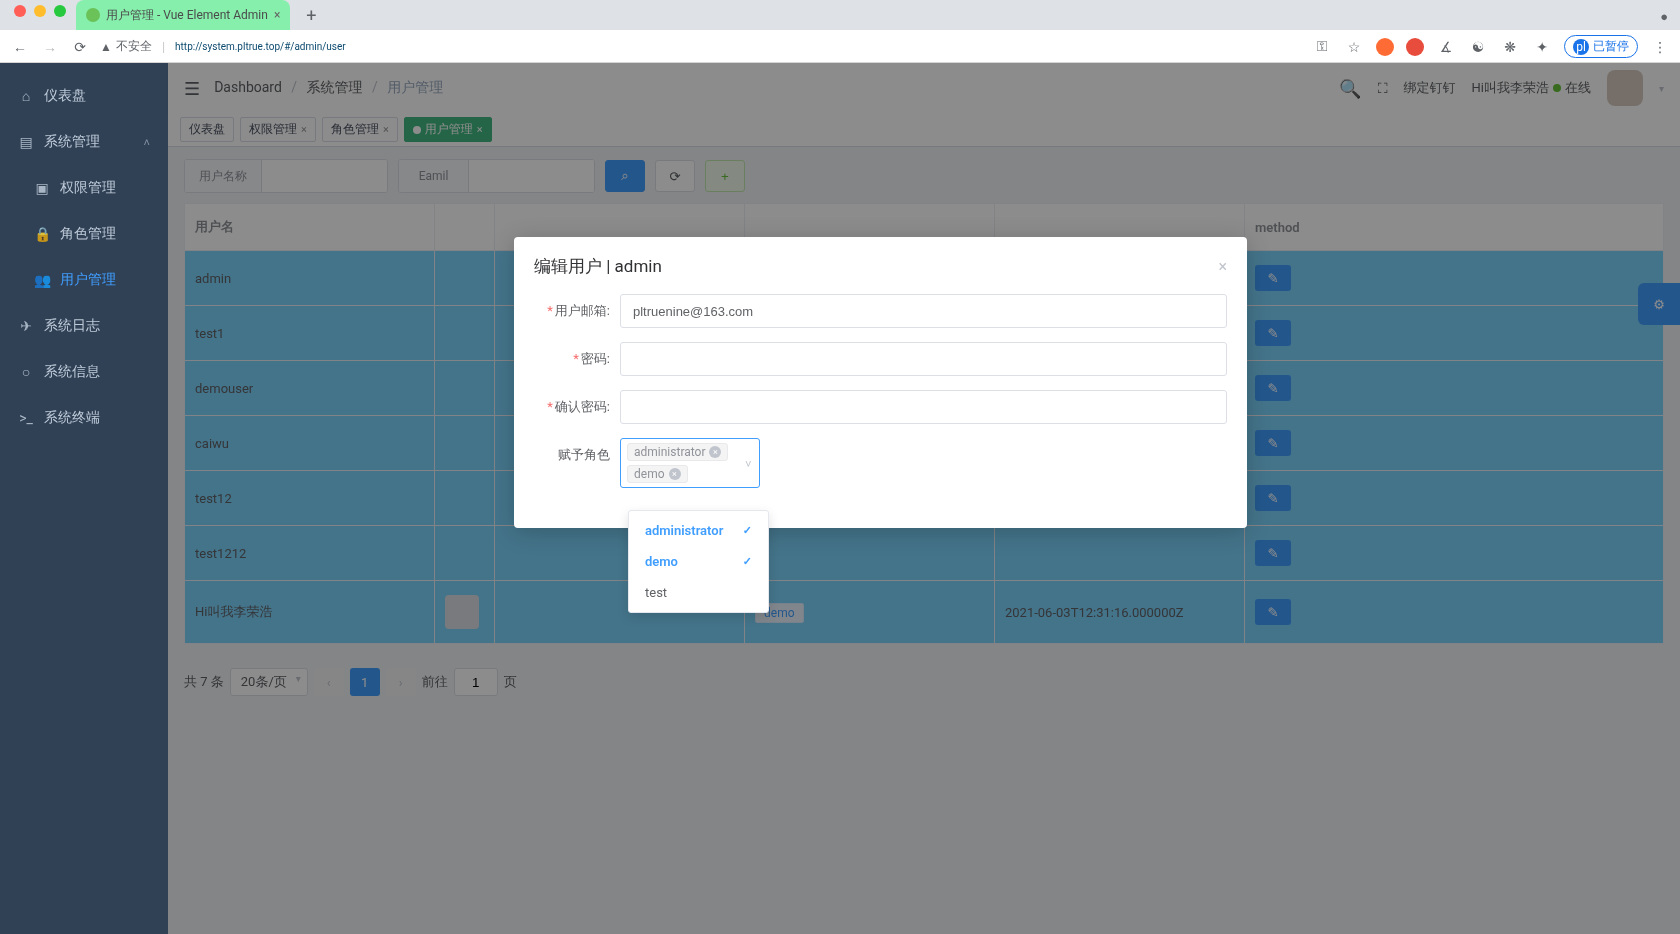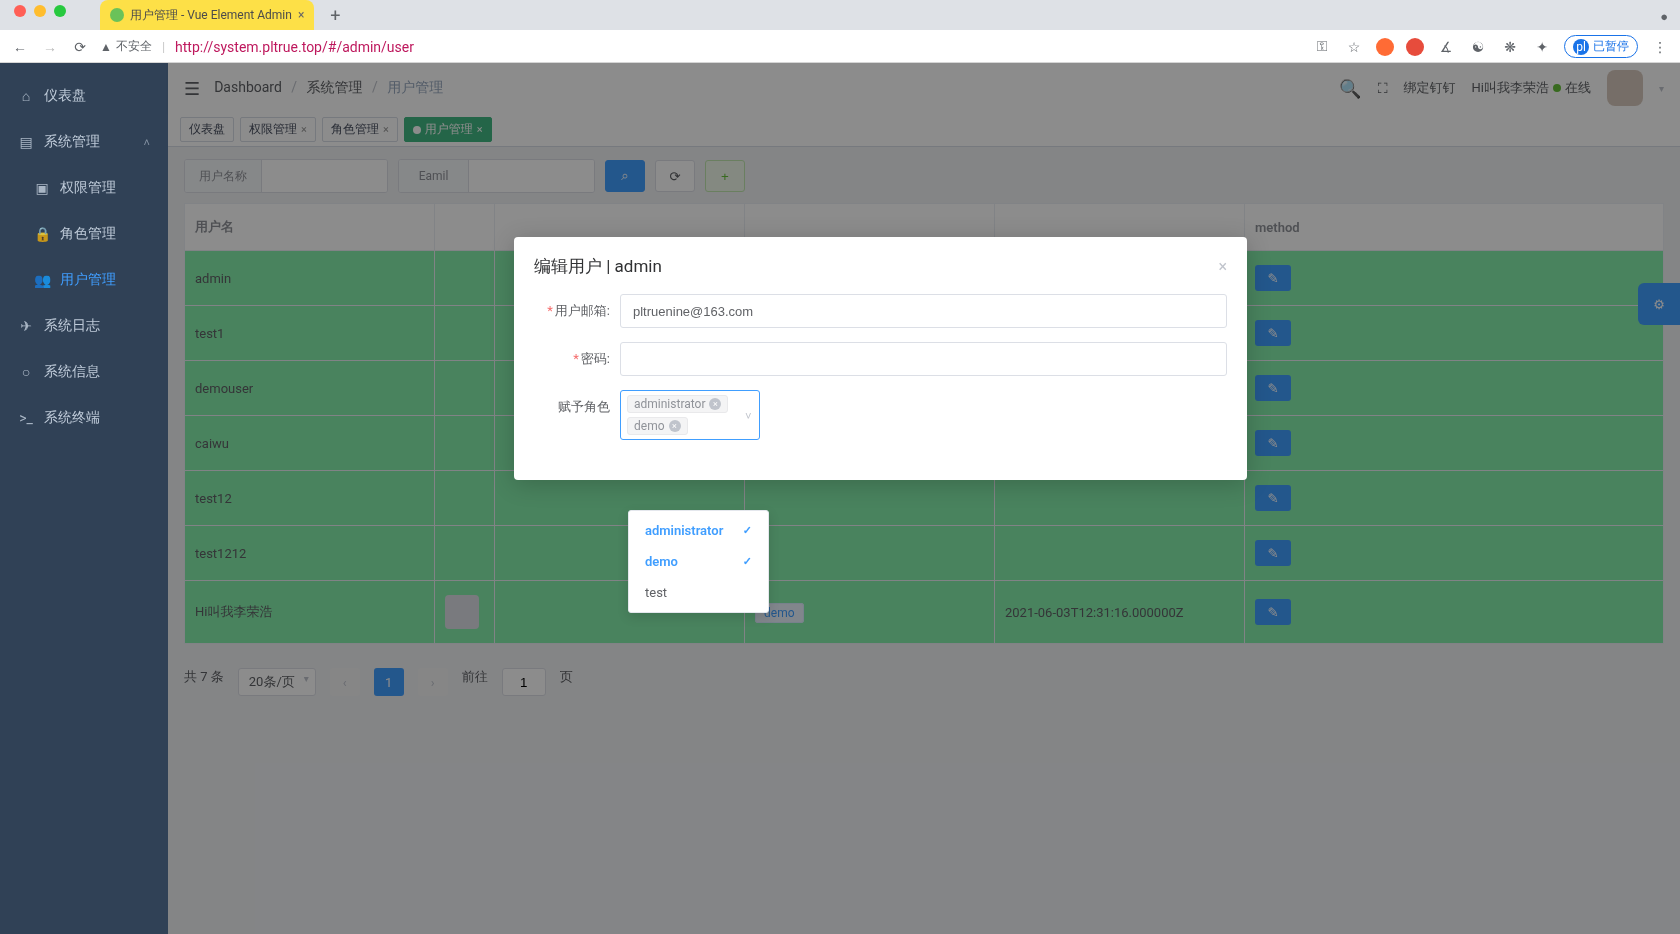--- a/index.html
+++ b/index.html
@@ -4,29 +4,29 @@
 <style>
 * { box-sizing: border-box; margin: 0; padding: 0; }
 body { font-family: -apple-system, BlinkMacSystemFont, "Segoe UI", Roboto, "Helvetica Neue", Arial, sans-serif; font-size: 13px; color: #606266; background: #fff; overflow: hidden; width: 1680px; height: 934px; position: relative; }
 
 
 .browser-chrome { height: 63px; border-bottom: 1px solid #d6d6d6; background: #fff; }
 .tab-bar { height: 30px; background: #dee1e6; display: flex; align-items: flex-end; padding-left: 8px; }
 .traffic-lights { display: flex; gap: 8px; padding: 0 10px 8px 6px; align-self: center;}
 .tl { width: 12px; height: 12px; border-radius: 50%; }
 .tl.red{background:#ff5f56;} .tl.yellow{background:#ffbd2e;} .tl.green{background:#27c93f;}
-.tab { background: #fde047; height: 30px; border-radius: 8px 8px 0 0; display: flex; align-items: center; padding: 0 10px; gap: 6px; font-size: 12px; color:#4b4b4b; min-width:200px;margin-left:24px;}
+.tab { background: #86efac; height: 30px; border-radius: 8px 8px 0 0; display: flex; align-items: center; padding: 0 10px; gap: 6px; font-size: 12px; color:#4b4b4b; min-width:200px;}
 .tab .favicon{width:14px;height:14px;border-radius:50%;background:#6ac259;display:inline-block;}
 .tab .close-x{margin-left:auto;color:#666;}
 .tab-add{padding:4px 8px;color:#5f6368;font-size:18px;align-self:center;margin-left:8px;}
 .addr-bar { height: 33px; display: flex; align-items: center; padding: 0 10px; gap: 10px; }
 .nav-ico { color: #5f6368; width:20px; text-align:center; font-size:14px;}
 .nav-ico.disabled{color:#b8b8b8;}
 .addr-security{color:#5f6368;font-size:12px;display:flex;align-items:center;gap:4px;}
-.addr-url{color:#be185d;font-size:14px;flex:1;}
+.addr-url{color:#0c4a6e;font-size:10px;flex:1;}
 .addr-right{display:flex;align-items:center;gap:12px;margin-left:auto;}
 .ext-ico{width:18px;height:18px;border-radius:50%;display:inline-block;}
 .pill-paused{border:1px solid #1a73e8;color:#1a73e8;border-radius:12px;padding:2px 8px;font-size:12px;display:flex;align-items:center;gap:4px;}
 .pill-paused .dot{width:16px;height:16px;border-radius:50%;background:#1a73e8;color:#fff;font-size:12px;display:flex;align-items:center;justify-content:center;}
 
 
 .app { position:absolute; top:63px; left:0; right:0; bottom:0; display:flex; }
 .sidebar { width:168px; background:#304156; color:#bfcbd9; height:100%; padding-top:10px; }
 .side-item { display:flex; align-items:center; gap:10px; padding:14px 18px; font-size:14px; cursor:pointer; color:#bfcbd9;}
 .side-item .ico{width:16px;text-align:center;opacity:.85;}
@@ -56,28 +56,28 @@
 
 .content{padding:12px 16px;}
 .search-row{display:flex;gap:10px;align-items:center;margin-bottom:10px;}
 .inp-group{display:flex;border:1px solid #dcdfe6;border-radius:3px;overflow:hidden;background:#fff;}
 .inp-prepend{background:#f5f7fa;color:#909399;padding:0 14px;height:32px;display:flex;align-items:center;border-right:1px solid #dcdfe6;font-size:12px;min-width:70px;justify-content:center;}
 .inp{border:none;outline:none;height:32px;padding:0 10px;font-size:13px;width:125px;}
 .btn{height:32px;min-width:40px;border-radius:3px;border:1px solid #dcdfe6;background:#fff;display:flex;align-items:center;justify-content:center;color:#606266;cursor:pointer;}
 .btn.primary{background:#409eff;border-color:#409eff;color:#fff;}
 .btn.success-plain{border-color:#c2e7b0;color:#67c23a;background:#f0f9eb;}
 
-.table{width:100%;border:1px solid #ebeef5;border-collapse:collapse;background:#86efac;}
+.table{width:100%;border:1px solid #ebeef5;border-collapse:collapse;background:#7dd3fc;}
 .table th,.table td{border:1px solid #ebeef5;padding:14px 10px;text-align:left;font-size:13px;color:#606266;}
 .table th{background:#fff;color:#909399;font-weight:600;}
 .table .userimg{width:34px;height:34px;background:#dcdfe6;border-radius:4px;}
 .roletag{background:#ecf5ff;border:1px solid #d9ecff;color:#409eff;border-radius:3px;padding:2px 8px;font-size:12px;}
 .edit-btn{background:#409eff;color:#fff;border:none;border-radius:3px;width:36px;height:26px;display:inline-flex;align-items:center;justify-content:center;}
 
-.pagination{display:flex;align-items:flex-start;gap:14px;margin-top:24px;color:#606266;font-size:13px;}
+.pagination{display:flex;align-items:center;gap:6px;margin-top:24px;color:#606266;font-size:13px;}
 .pg-select{border:1px solid #dcdfe6;border-radius:3px;padding:4px 20px 4px 10px;background:#fff;position:relative;}
 .pg-btn{width:30px;height:28px;border-radius:3px;background:#f4f4f5;color:#c0c4cc;display:flex;align-items:center;justify-content:center;}
 .pg-btn.active{background:#409eff;color:#fff;}
 .pg-inp{width:44px;height:28px;border:1px solid #dcdfe6;border-radius:3px;text-align:center;}
 
 
 .settings-fab{position:absolute;right:0;top:220px;width:42px;height:42px;background:#409eff;border-radius:6px 0 0 6px;display:flex;align-items:center;justify-content:center;color:#fff;}
 
 
 .overlay{position:absolute;inset:0;background:rgba(0,0,0,.45);}
@@ -351,20 +351,24 @@
       </div>
       <div class="form">
         <div class="form-row">
           <label class="form-label"><span class="req">*</span><span>用户邮箱:</span></label>
           <input class="form-input" value="pltruenine@163.com" style="">
         </div>
         <div class="form-row">
           <label class="form-label"><span class="req">*</span><span>密码:</span></label>
           <input class="form-input" type="password" style="">
         </div>
+        <div class="form-row">
+          <label class="form-label"><span class="req">*</span><span>确认密码:</span></label>
+          <input class="form-input" type="password" style="">
+        </div>
         <div class="form-row" style="align-items:flex-start">
           <label class="form-label" style="padding-top:8px">赋予角色</label>
           <div class="el-select">
             <span class="sel-tag">
                 <span>administrator</span>
                 <span class="tx">×</span>
               </span>
             <span class="sel-tag">
                 <span>demo</span>
                 <span class="tx">×</span>

